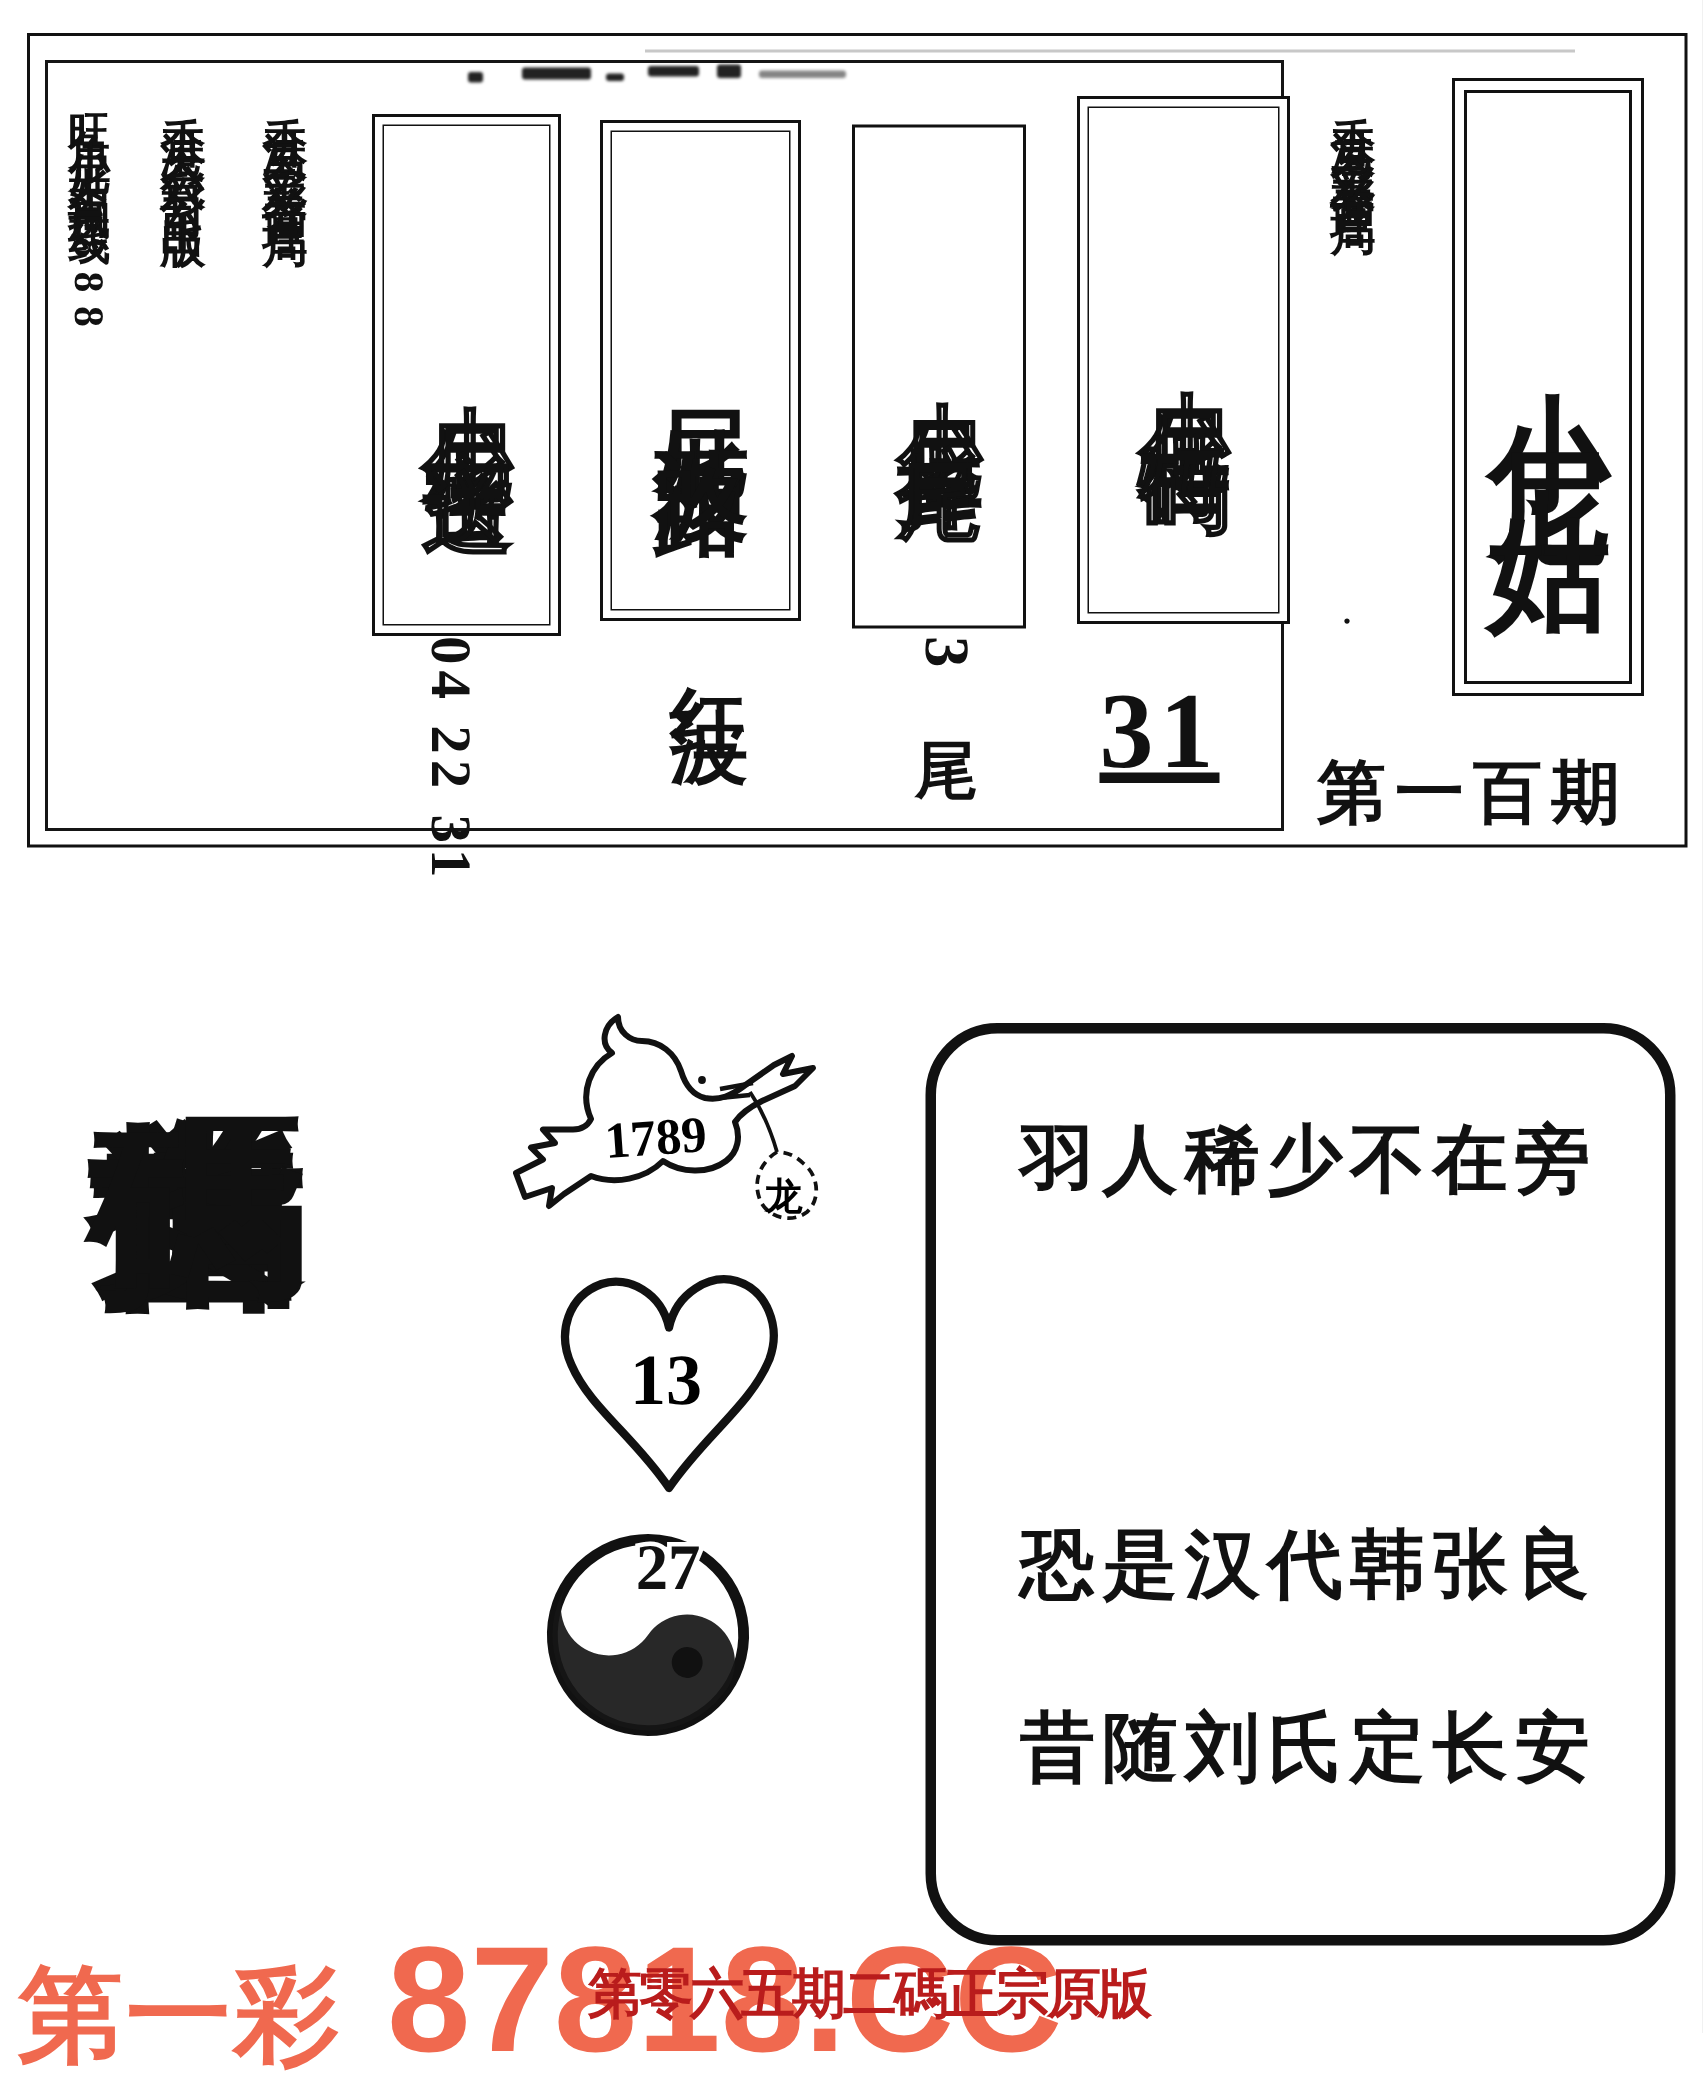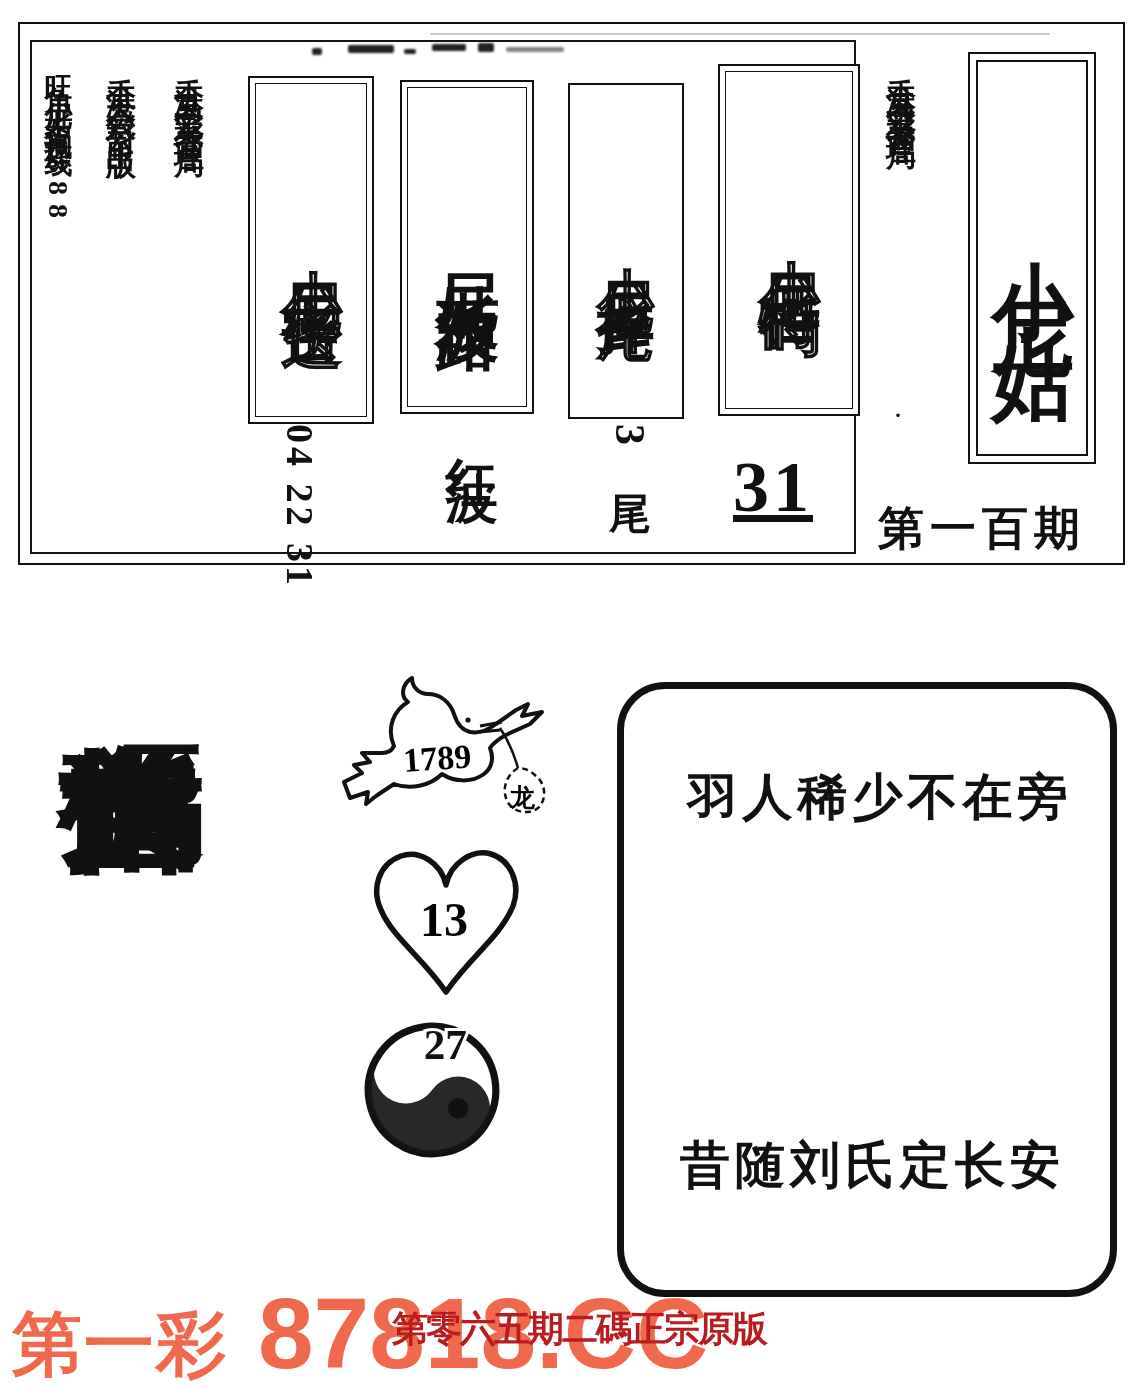--- a/index.html
+++ b/index.html
@@ -143,21 +143,22 @@
     <g transform="rotate(-55 70 70)">
       <circle cx="70" cy="70" r="62" fill="#fff" stroke="#111" stroke-width="7"></circle>
       <path d="M 70 8 A 62 62 0 0 0 70 132 A 31 31 0 0 0 70 70 A 31 31 0 0 1 70 8 Z" fill="#161616" opacity="0.92"></path>
       <circle cx="70" cy="39" r="11.5" fill="#fff"></circle>
       <circle cx="70" cy="101" r="10" fill="#111"></circle>
     </g>
     <text x="62" y="40" font-size="42" font-weight="bold" fill="#111" stroke="#fff" stroke-width="6" style="paint-order:stroke;">27</text>
   </svg>
 
   <div class="abs poembox"></div>
-  <div class="abs poemline" style="top:764px;text-align:center;">羽人稀少不在旁</div>
+  <div class="abs poemline" style="top:740px;">羽人稀少不在旁</div>
+  <div class="abs poemline" style="top:1010px;">恐是汉代韩张良</div>
   <div class="abs poemline" style="top:1132px;">昔随刘氏定长安</div>
 
   <div class="abs footer-red">
     <span class="footer-brand">第一彩</span><span class="footer-site">87818.CC</span>
   </div>
   <div class="abs footer-edition">第零六五期二碼正宗原版</div>
 
 </div>
 
 </body></html>

